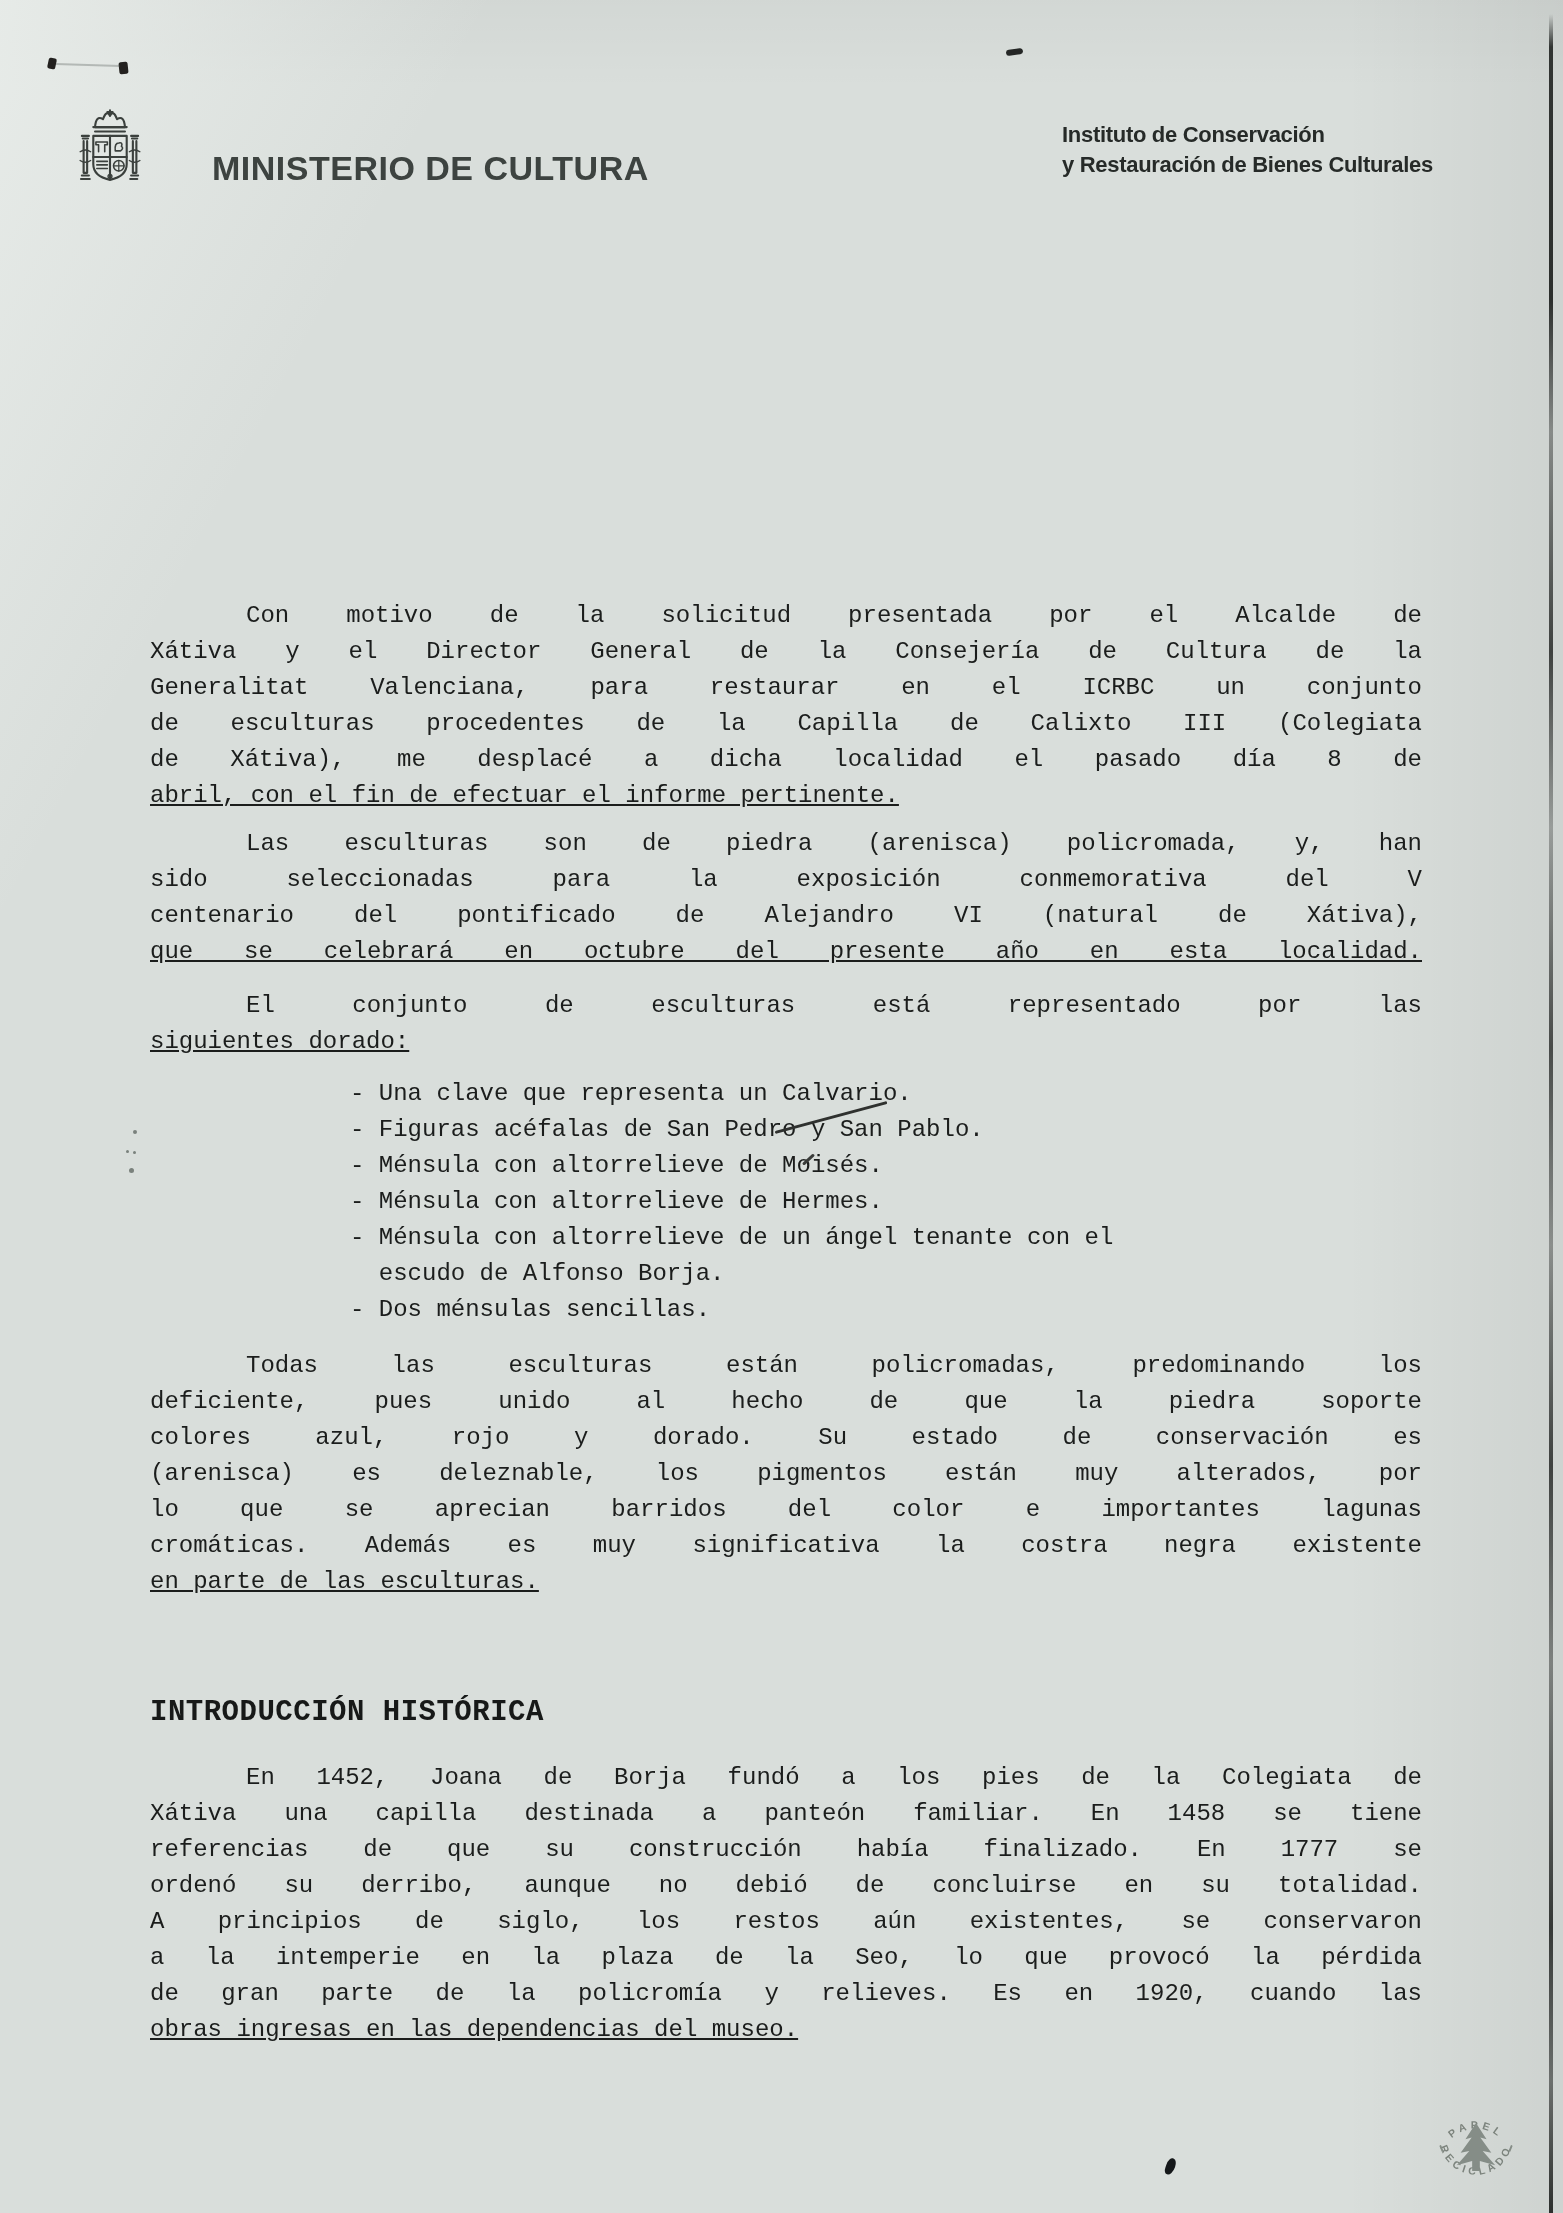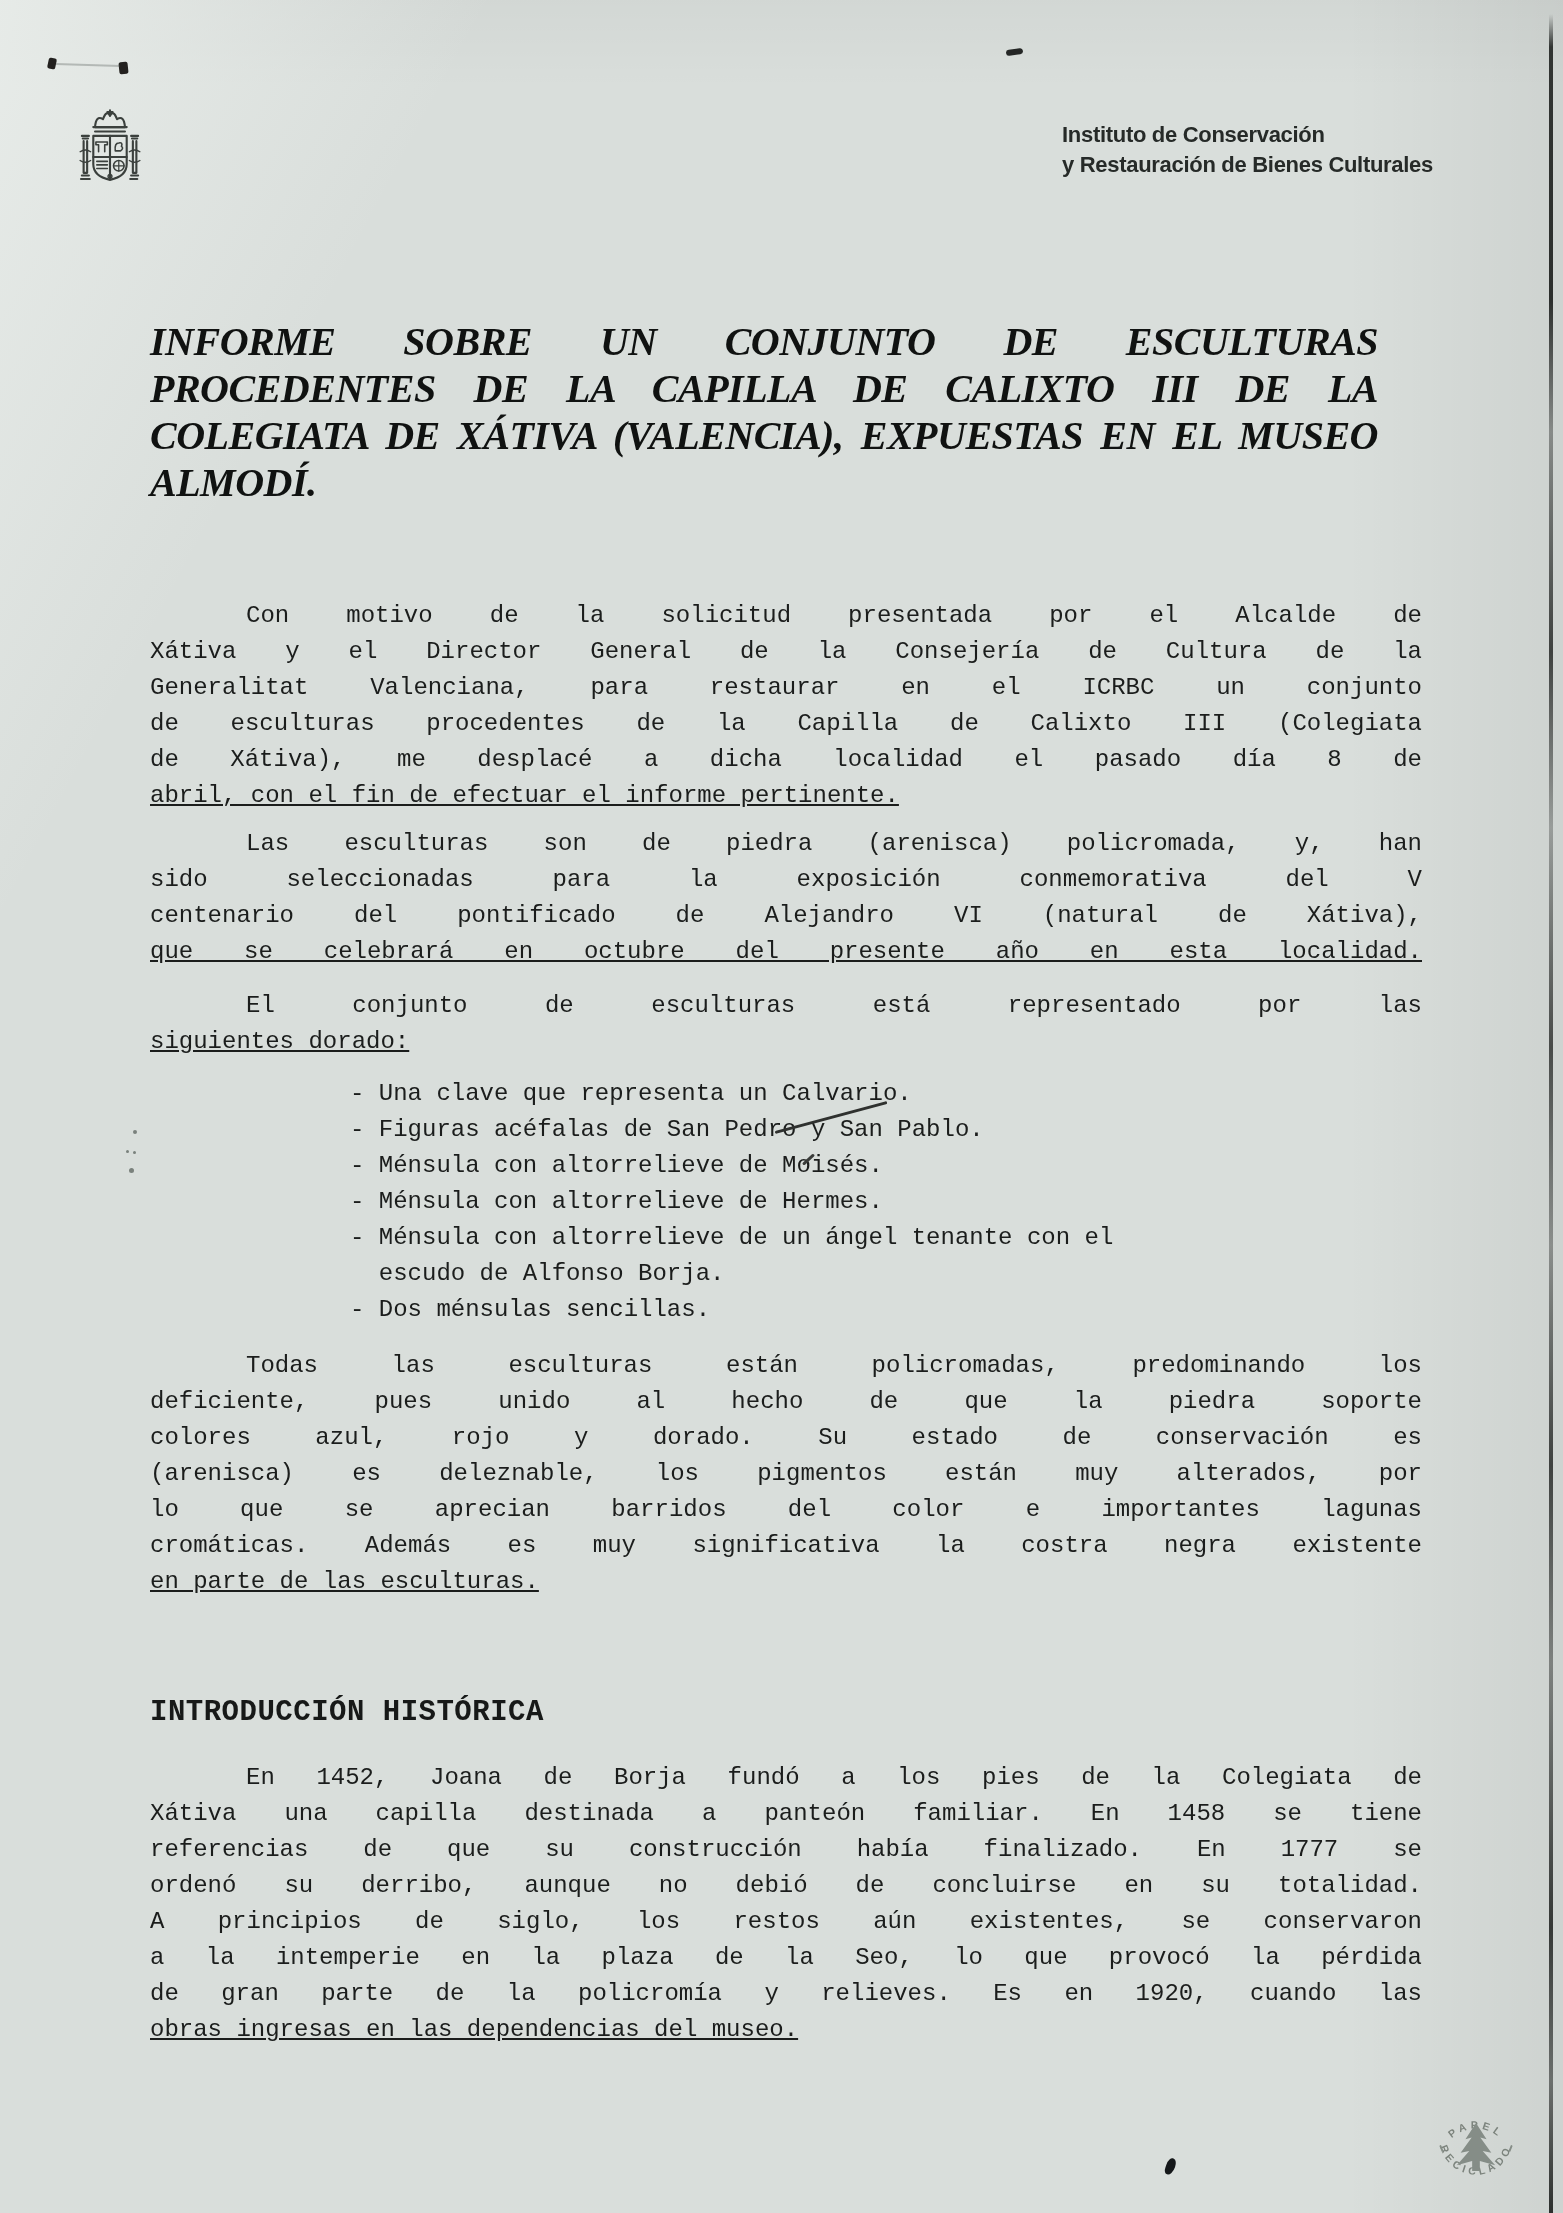--- a/index.html
+++ b/index.html
@@ -133,32 +133,27 @@
       <path d="M60 62 V74 M54 68 H66" stroke-width="1.4"></path>
       <circle cx="50" cy="80" r="2.2" stroke-width="1.6"></circle>
 
       <path d="M18 34 H26 M19 37 H25 M20 40 V76 H24 V40 M18 79 H26 M17 83 H27"></path>
       <path d="M74 34 H82 M75 37 H81 M76 40 V76 H80 V40 M74 79 H82 M73 83 H81"></path>
       <path d="M16 52 Q22 48 28 52 M16 62 Q22 66 28 62" stroke-width="1.6"></path>
       <path d="M72 52 Q78 48 84 52 M72 62 Q78 66 84 62" stroke-width="1.6"></path>
     </svg>
   </div>
 
+  <div class="abs ministry">MINISTERIO DE CULTURA</div>
 
   <div class="abs institute">
     <div>Instituto de Conservación</div>
     <div>y Restauración de Bienes Culturales</div>
   </div>
 
-  <div class="abs title-block">
-      <div class="tline">INFORME SOBRE UN CONJUNTO DE ESCULTURAS</div>
-      <div class="tline">PROCEDENTES DE LA CAPILLA DE CALIXTO III DE LA</div>
-      <div class="tline">COLEGIATA DE XÁTIVA (VALENCIA), EXPUESTAS EN EL MUSEO</div>
-      <div class="tline tline-end">ALMODÍ.</div>
-    </div>
 
   <div class="abs body-text para indent p1">
       <div class="tline">Con motivo de la solicitud presentada por el Alcalde de</div>
       <div class="tline">Xátiva y el Director General de la Consejería de Cultura de la</div>
       <div class="tline">Generalitat Valenciana, para restaurar en el ICRBC un conjunto</div>
       <div class="tline">de esculturas procedentes de la Capilla de Calixto III (Colegiata</div>
       <div class="tline">de Xátiva), me desplacé a dicha localidad el pasado día 8 de</div>
       <div class="tline tline-end">abril, con el fin de efectuar el informe pertinente.</div>
     </div>
 

